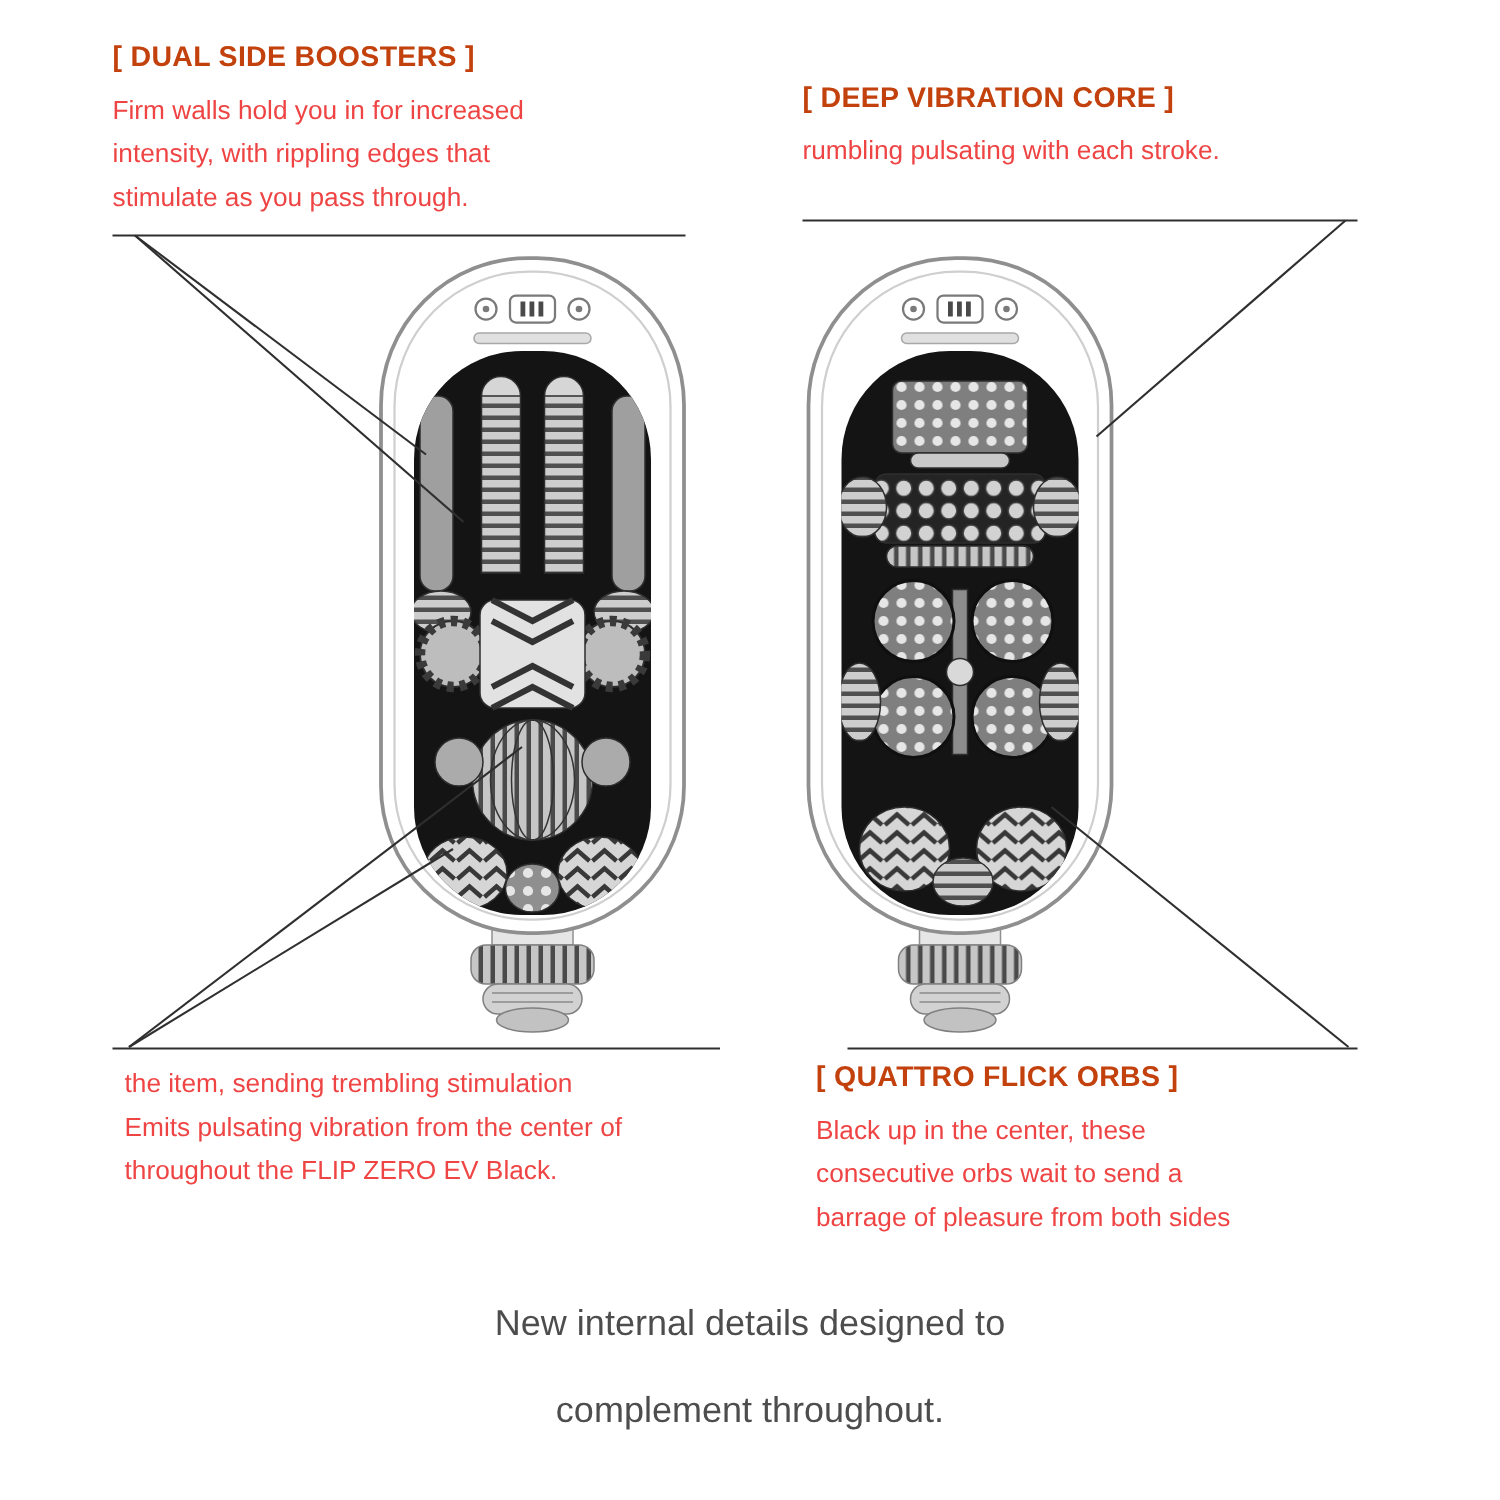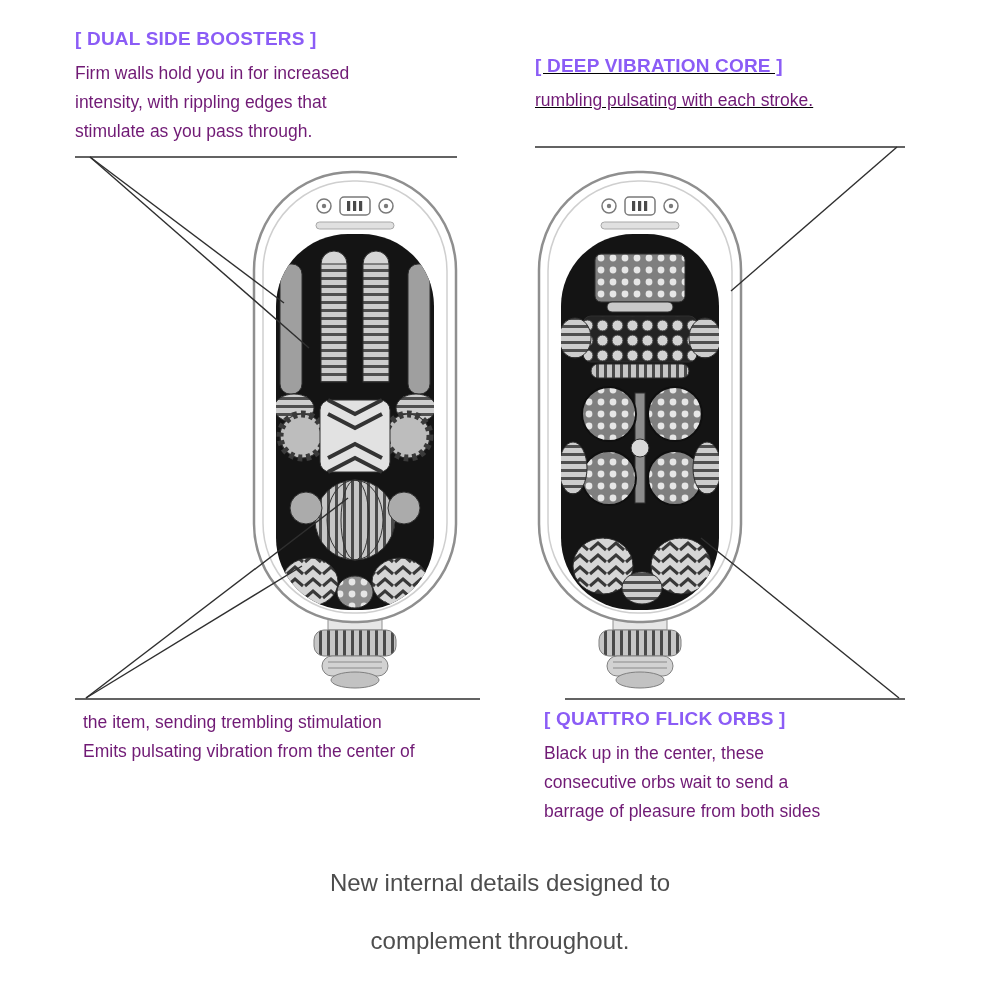--- a/index.html
+++ b/index.html
@@ -6,25 +6,25 @@
   html, body { margin: 0; padding: 0; }
   body {
     width: 1000px; height: 1000px;
     position: relative;
     background: #ffffff;
     font-family: "Liberation Sans", sans-serif;
     overflow: hidden;
   }
   .callout { position: absolute; z-index: 3; }
   .c-title {
-    font-size: 19px; font-weight: bold; color: #8b5cf6;
+    font-size: 19px; font-weight: bold; color: #c2410c;
     letter-spacing: 0.2px; margin-bottom: 9px; white-space: nowrap;
   }
   .c-line {
-    font-size: 17.5px; color: #701a75; line-height: 29px; white-space: nowrap;
+    font-size: 17.5px; color: #ef4444; line-height: 29px; white-space: nowrap;
   }
   #lines { position: absolute; left: 0; top: 0; z-index: 2; pointer-events: none; }
   .device { position: absolute; z-index: 1; }
   .footer { position: absolute; left: 0; right: 0; top: 854px; text-align: center; z-index: 3; }
   .footer-line { font-size: 24px; color: #4d4d4d; line-height: 58px; }
 </style>
 </head>
 <body>
 
 <svg id="lines" width="1000" height="1000" viewBox="0 0 1000 1000">
@@ -42,28 +42,29 @@
   </g>
 </svg>
 
 <div class="callout" style="left:75px; top:28px;">
   <div class="c-title">[ DUAL SIDE BOOSTERS ]</div>
   <div class="c-line">Firm walls hold you in for increased</div>
   <div class="c-line">intensity, with rippling edges that</div>
   <div class="c-line">stimulate as you pass through.</div>
 </div>
 
-<div class="callout" style="left:535px; top:55px;text-decoration:underline;">
+<div class="callout" style="left:535px; top:55px;">
   <div class="c-title">[ DEEP VIBRATION CORE ]</div>
   <div class="c-line">rumbling pulsating with each stroke.</div>
 </div>
 
 <div class="callout" style="left:83px; top:708px;">
   <div class="c-line">the item, sending trembling stimulation</div>
   <div class="c-line">Emits pulsating vibration from the center of</div>
+  <div class="c-line">throughout the FLIP ZERO EV Black.</div>
 </div>
 
 <div class="callout" style="left:544px; top:708px;">
   <div class="c-title">[ QUATTRO FLICK ORBS ]</div>
   <div class="c-line">Black up in the center, these</div>
   <div class="c-line">consecutive orbs wait to send a</div>
   <div class="c-line">barrage of pleasure from both sides</div>
 </div>
 
 <div class="device" style="left:250px; top:168px;">

